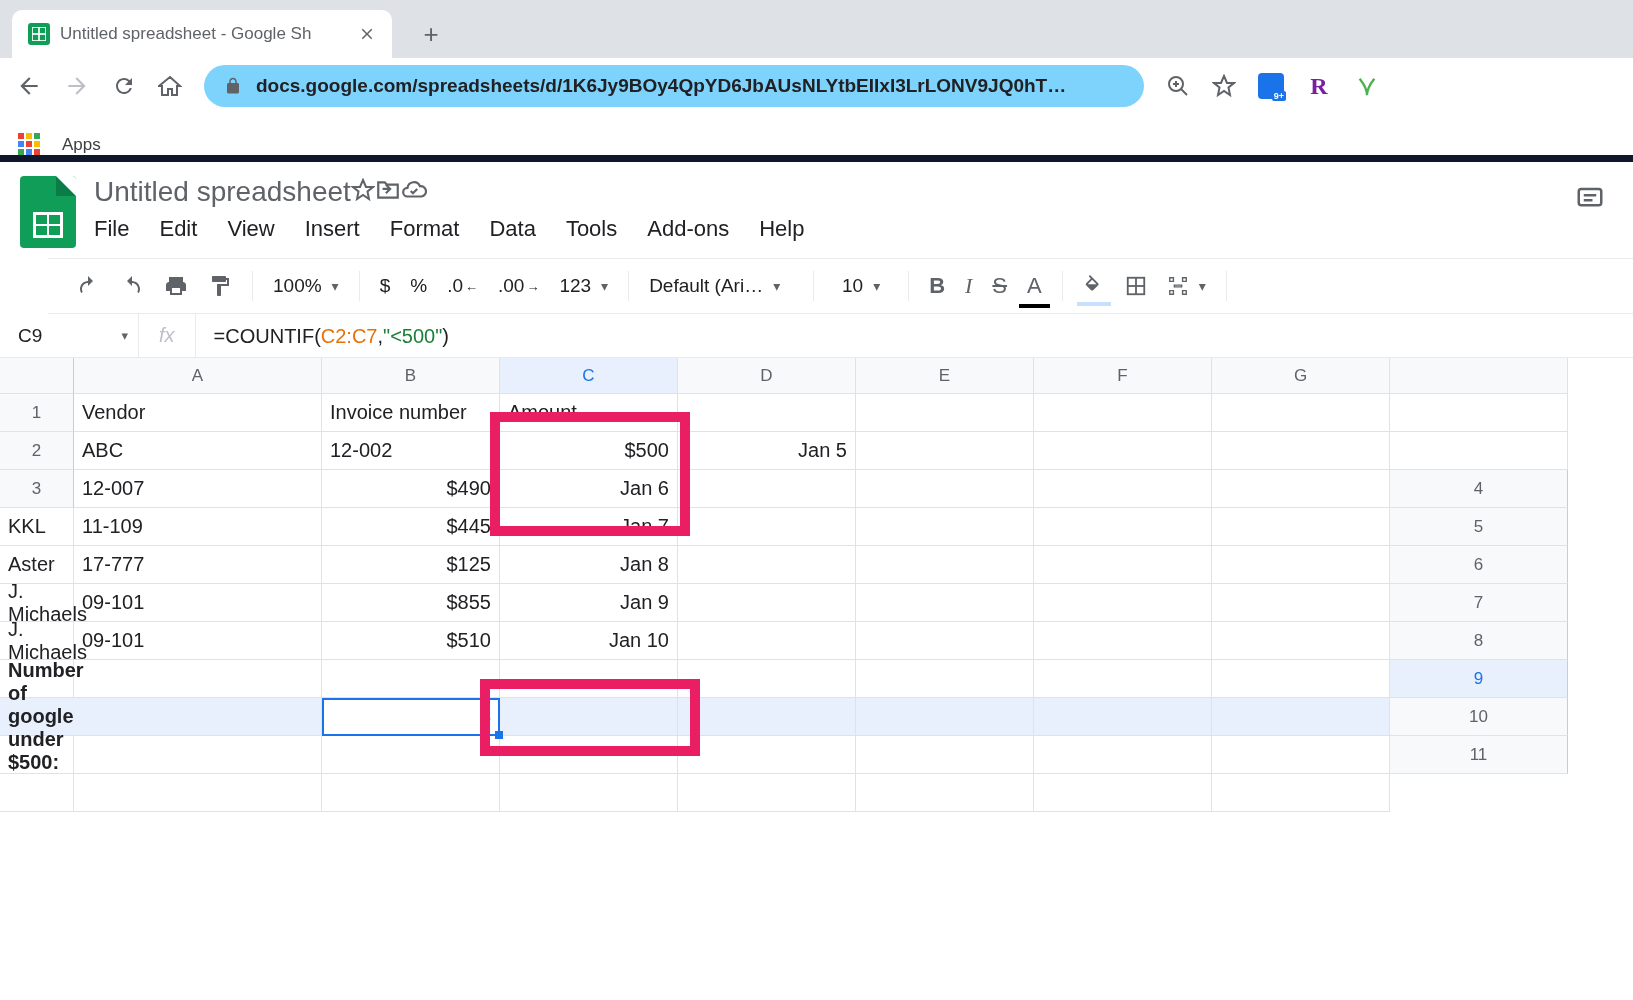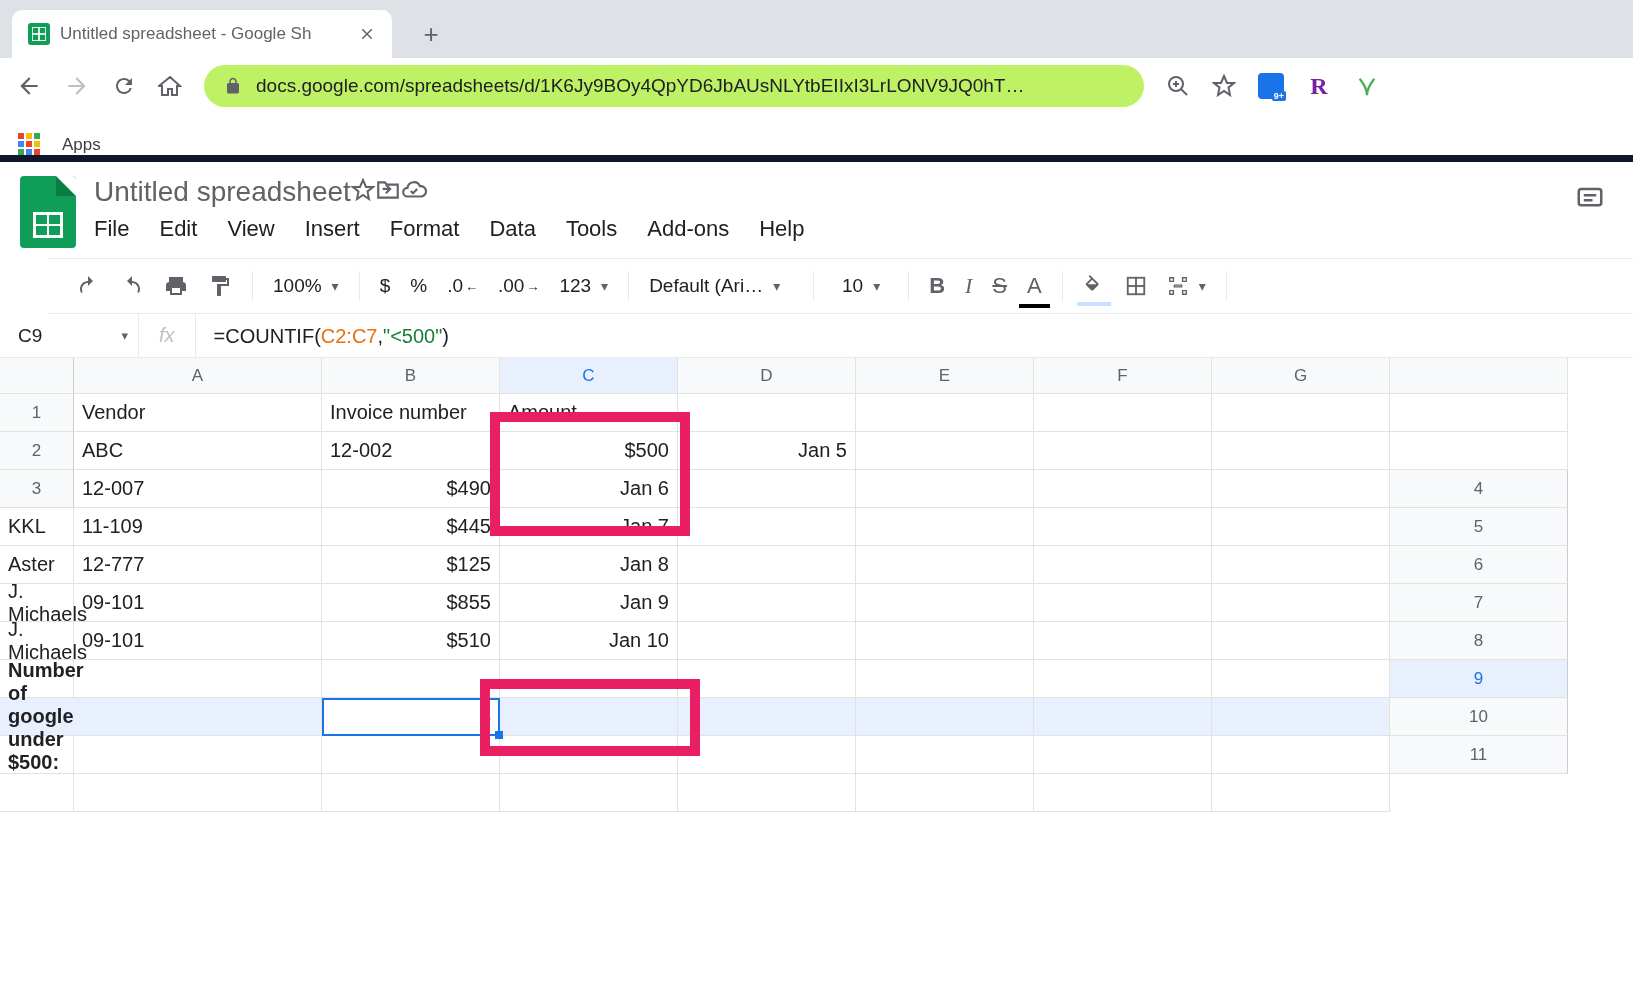--- a/index.html
+++ b/index.html
@@ -10,21 +10,21 @@
 .tab { background: #fff; height: 48px; border-radius: 10px 10px 0 0; display: flex; align-items: center; padding: 16px 16px; width: 380px; gap: 10px; position: relative; }
 .tab-favicon { width: 22px; height: 22px; background: #0f9d58; border-radius: 3px; display: flex; align-items: center; justify-content: center; }
 .tab-favicon svg { width: 14px; height: 14px; }
 .tab-title { font-size: 17px; color: #5f6368; flex: 1; overflow: hidden; white-space: nowrap; text-overflow: ellipsis; }
 .tab-close { width: 18px; height: 18px; color: #5f6368; cursor: pointer; }
 .new-tab { width: 38px; height: 38px; display: flex; align-items: center; justify-content: center; margin-left: 20px; color: #5f6368; font-size: 26px; cursor: pointer; margin-bottom: 5px; }
 
 .addr-bar { background: #fff; height: 56px; display: flex; align-items: center; padding: 0 16px; gap: 22px; }
 .nav-btn { color: #5f6368; cursor: pointer; display: flex; align-items: center; }
 .nav-btn.disabled { color: #bdc1c6; }
-.url-box { flex: 1; background: #bef264; border-radius: 28px; height: 42px; display: flex; align-items: center; padding: 0 20px; gap: 14px; color: #202124; font-size: 19px; max-width: 940px; }
+.url-box { flex: 1; background: #7dd3fc; border-radius: 28px; height: 42px; display: flex; align-items: center; padding: 0 20px; gap: 14px; color: #202124; font-size: 19px; max-width: 940px; font-weight: bold; }
 .url-lock { color: #5f6368; }
 .url-text { flex: 1; overflow: hidden; white-space: nowrap; text-overflow: ellipsis; }
 .ext-icons { display: flex; gap: 22px; align-items: center; }
 .ext-icon { width: 26px; height: 26px; display: flex; align-items: center; justify-content: center; font-weight: bold; }
 .ext-blue { background: #1a73e8; color: #fff; border-radius: 4px; font-size: 10px; position: relative; }
 .ext-blue .badge { position: absolute; bottom: -2px; right: -2px; background: #1a73e8; color: #fff; font-size: 9px; padding: 0 2px; border-radius: 2px; }
 .ext-r { color: #7b1fa2; font-size: 24px; font-family: serif; }
 
 .bookmarks { height: 48px; display: flex; align-items: flex-end; padding: 0 18px; gap: 22px; border-bottom: 7px solid #0f172a; }
 .apps-icon { width: 22px; height: 22px; display: grid; grid-template-columns: repeat(3,1fr); grid-template-rows: repeat(3,1fr); gap: 2px; }
@@ -344,21 +344,21 @@
   <div class="cell">11-109</div>
   <div class="cell right">$445</div>
   <div class="cell right">Jan 7</div>
   <div class="cell"></div>
       <div class="cell"></div>
       <div class="cell"></div>
       <div class="cell"></div>
 
   <div class="row-hdr">5</div>
   <div class="cell">Aster</div>
-  <div class="cell">12-777</div>
+  <div class="cell">17-777</div>
   <div class="cell right">$125</div>
   <div class="cell right">Jan 8</div>
   <div class="cell"></div>
       <div class="cell"></div>
       <div class="cell"></div>
       <div class="cell"></div>
 
   <div class="row-hdr">6</div>
   <div class="cell">J. Michaels</div>
   <div class="cell">09-101</div>

